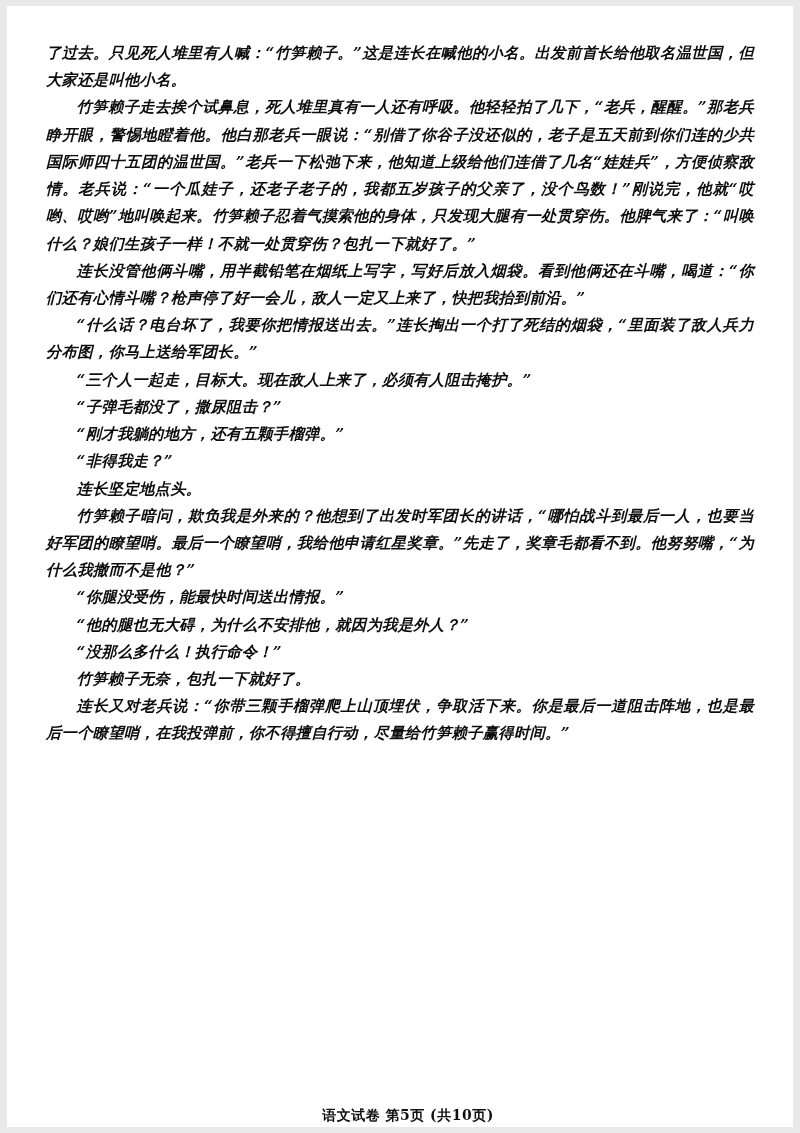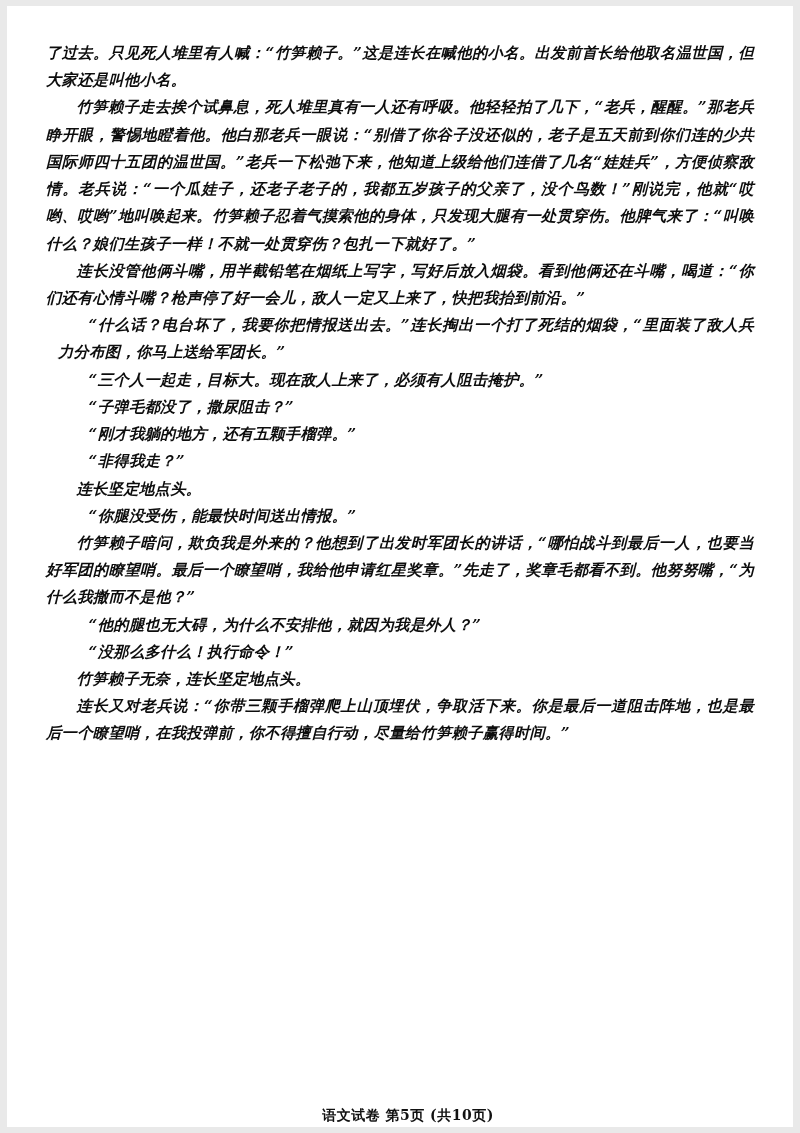--- a/index.html
+++ b/index.html
@@ -37,21 +37,20 @@
   .para {
     margin: 0;
     text-indent: 2em;
     white-space: normal;
   }
   .para.noindent {
     text-indent: 0;
   }
   .para.quote {
     text-indent: 2em;
-    margin-left: 12px;
   }
   .footer {
     position: absolute;
     left: 8px;
     bottom: 8px;
     width: 800px;
     text-align: center;
     font-family: "DejaVu Serif", "Liberation Serif", serif;
     font-size: 14px;
     font-weight: 700;
@@ -81,22 +80,22 @@
   <div class="body-text">
     <p class="para noindent">了过去。只见死人堆里有人喊：“竹笋赖子。”这是连长在喊他的小名。出发前首长给他取名温世国，但大家还是叫他小名。</p>
     <p class="para">竹笋赖子走去挨个试鼻息，死人堆里真有一人还有呼吸。他轻轻拍了几下，“老兵，醒醒。”那老兵睁开眼，警惕地瞪着他。他白那老兵一眼说：“别借了你谷子没还似的，老子是五天前到你们连的少共国际师四十五团的温世国。”老兵一下松弛下来，他知道上级给他们连借了几名“娃娃兵”，方便侦察敌情。老兵说：“一个瓜娃子，还老子老子的，我都五岁孩子的父亲了，没个鸟数！”刚说完，他就“哎哟、哎哟”地叫唤起来。竹笋赖子忍着气摸索他的身体，只发现大腿有一处贯穿伤。他脾气来了：“叫唤什么？娘们生孩子一样！不就一处贯穿伤？包扎一下就好了。”</p>
     <p class="para">连长没管他俩斗嘴，用半截铅笔在烟纸上写字，写好后放入烟袋。看到他俩还在斗嘴，喝道：“你们还有心情斗嘴？枪声停了好一会儿，敌人一定又上来了，快把我抬到前沿。”</p>
     <p class="para quote">“什么话？电台坏了，我要你把情报送出去。”连长掏出一个打了死结的烟袋，“里面装了敌人兵力分布图，你马上送给军团长。”</p>
     <p class="para quote">“三个人一起走，目标大。现在敌人上来了，必须有人阻击掩护。”</p>
     <p class="para quote">“子弹毛都没了，撒尿阻击？”</p>
     <p class="para quote">“刚才我躺的地方，还有五颗手榴弹。”</p>
     <p class="para quote">“非得我走？”</p>
     <p class="para">连长坚定地点头。</p>
+    <p class="para">竹笋赖子暗问，欺负我是外来的？他想到了出发时军团长的讲话，“哪怕战斗到最后一人，也要当好军团的瞭望哨。最后一个瞭望哨，我给他申请红星奖章。”先走了，奖章毛都看不到。他努努嘴，“为什么我撤而不是他？”</p>
     <p class="para quote">“你腿没受伤，能最快时间送出情报。”</p>
-    <p class="para">竹笋赖子暗问，欺负我是外来的？他想到了出发时军团长的讲话，“哪怕战斗到最后一人，也要当好军团的瞭望哨。最后一个瞭望哨，我给他申请红星奖章。”先走了，奖章毛都看不到。他努努嘴，“为什么我撤而不是他？”</p>
     <p class="para quote">“他的腿也无大碍，为什么不安排他，就因为我是外人？”</p>
     <p class="para quote">“没那么多什么！执行命令！”</p>
-    <p class="para">竹笋赖子无奈，连长坚定地点头。</p>
+    <p class="para">竹笋赖子无奈，包扎一下就好了。</p>
     <p class="para">连长又对老兵说：“你带三颗手榴弹爬上山顶埋伏，争取活下来。你是最后一道阻击阵地，也是最后一个瞭望哨，在我投弹前，你不得擅自行动，尽量给竹笋赖子赢得时间。”</p>
   </div>
 
   <div class="footer">语文试卷 第5页 (共10页)</div>
 </div>
 
 </body></html>

